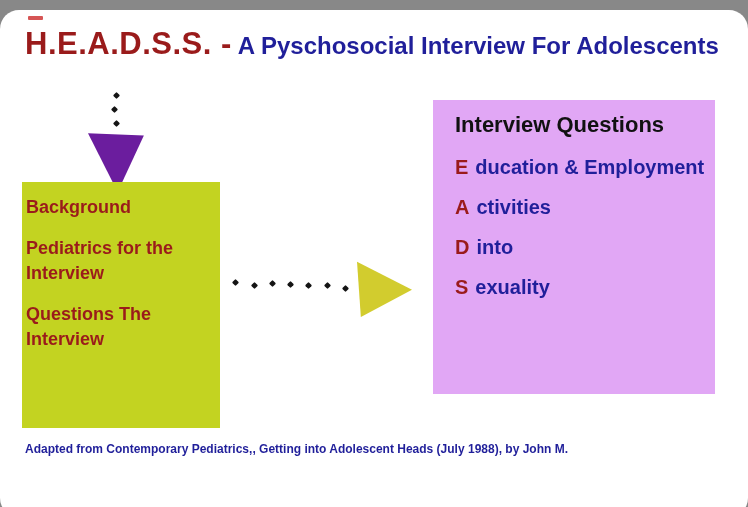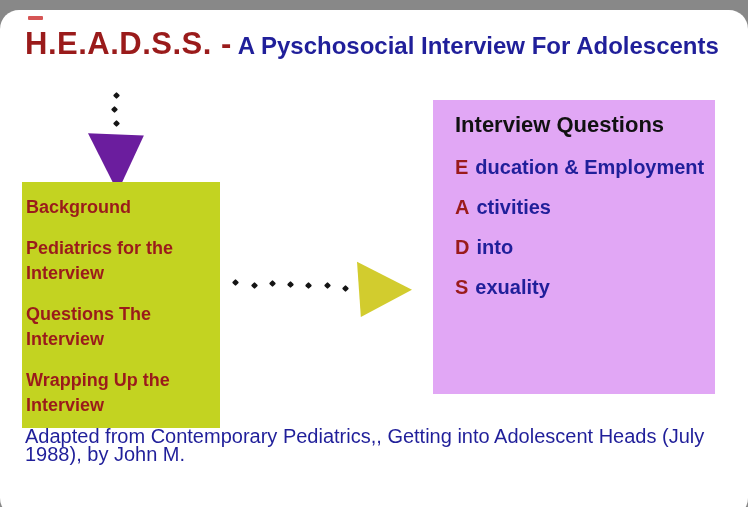--- a/index.html
+++ b/index.html
@@ -95,23 +95,23 @@
   .pink-item{
     font-size:20px;font-weight:bold;
     line-height:23px;
     margin:0 0 17px 0;
     white-space:nowrap;
   }
   .pink-item .letter{color:var(--dark-red);margin-right:7px;}
   .pink-item .rest{color:var(--navy);}
   
   .footer{
-    position:absolute;left:25px;top:417px;width:710px;
+    position:absolute;left:25px;top:430px;width:710px;
     color:var(--navy);
-    font-size:20px;font-weight:normal;
+    font-size:12px;font-weight:bold;
     line-height:18px;
   }
 </style>
 </head>
 <body>
 
 <div class="slide">
 
   <div class="red-dash"></div>
 
@@ -124,21 +124,20 @@
     <span class="dot" style="left:112px;top:97px"></span>
     <span class="dot" style="left:114px;top:111px"></span>
   </div>
 
   <div class="purple-triangle"></div>
 
   <div class="green-panel">
     <p>Background</p>
     <p>Pediatrics for the Interview</p>
     <p>Questions The Interview</p>
-    <p>Wrapping Up the Interview</p>
   </div>
 
   <div>
     <span class="dot" style="left:233px;top:270px"></span>
     <span class="dot" style="left:252px;top:273px"></span>
     <span class="dot" style="left:270px;top:271px"></span>
     <span class="dot" style="left:288px;top:272px"></span>
     <span class="dot" style="left:306px;top:273px"></span>
     <span class="dot" style="left:325px;top:273px"></span>
     <span class="dot" style="left:343px;top:276px"></span>

